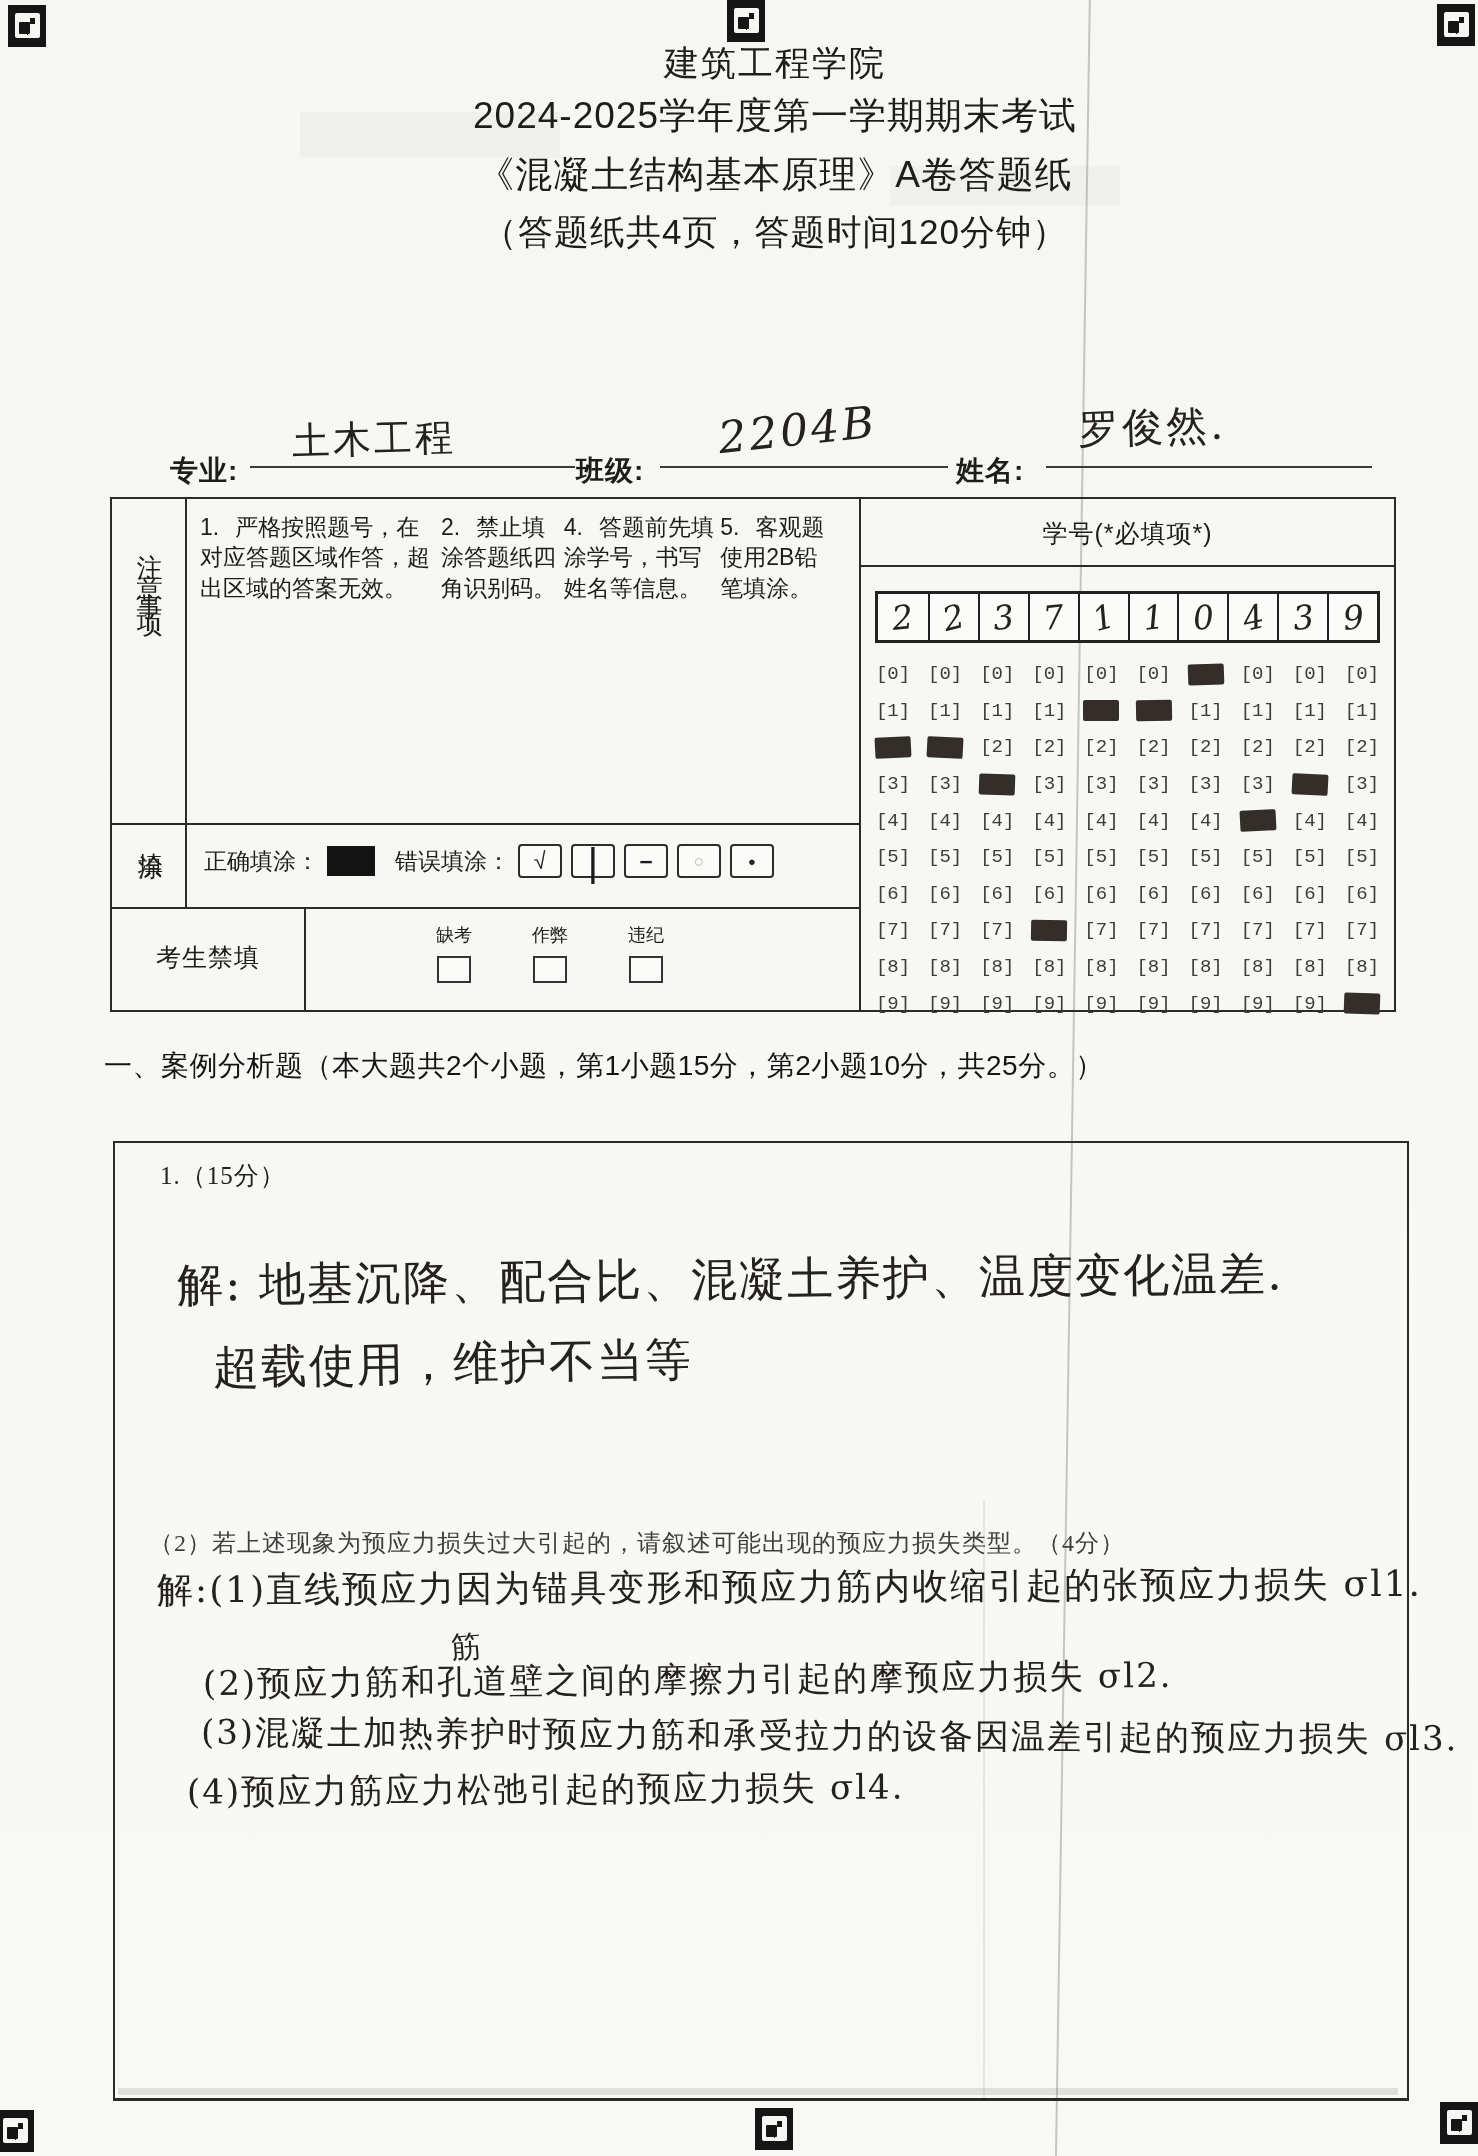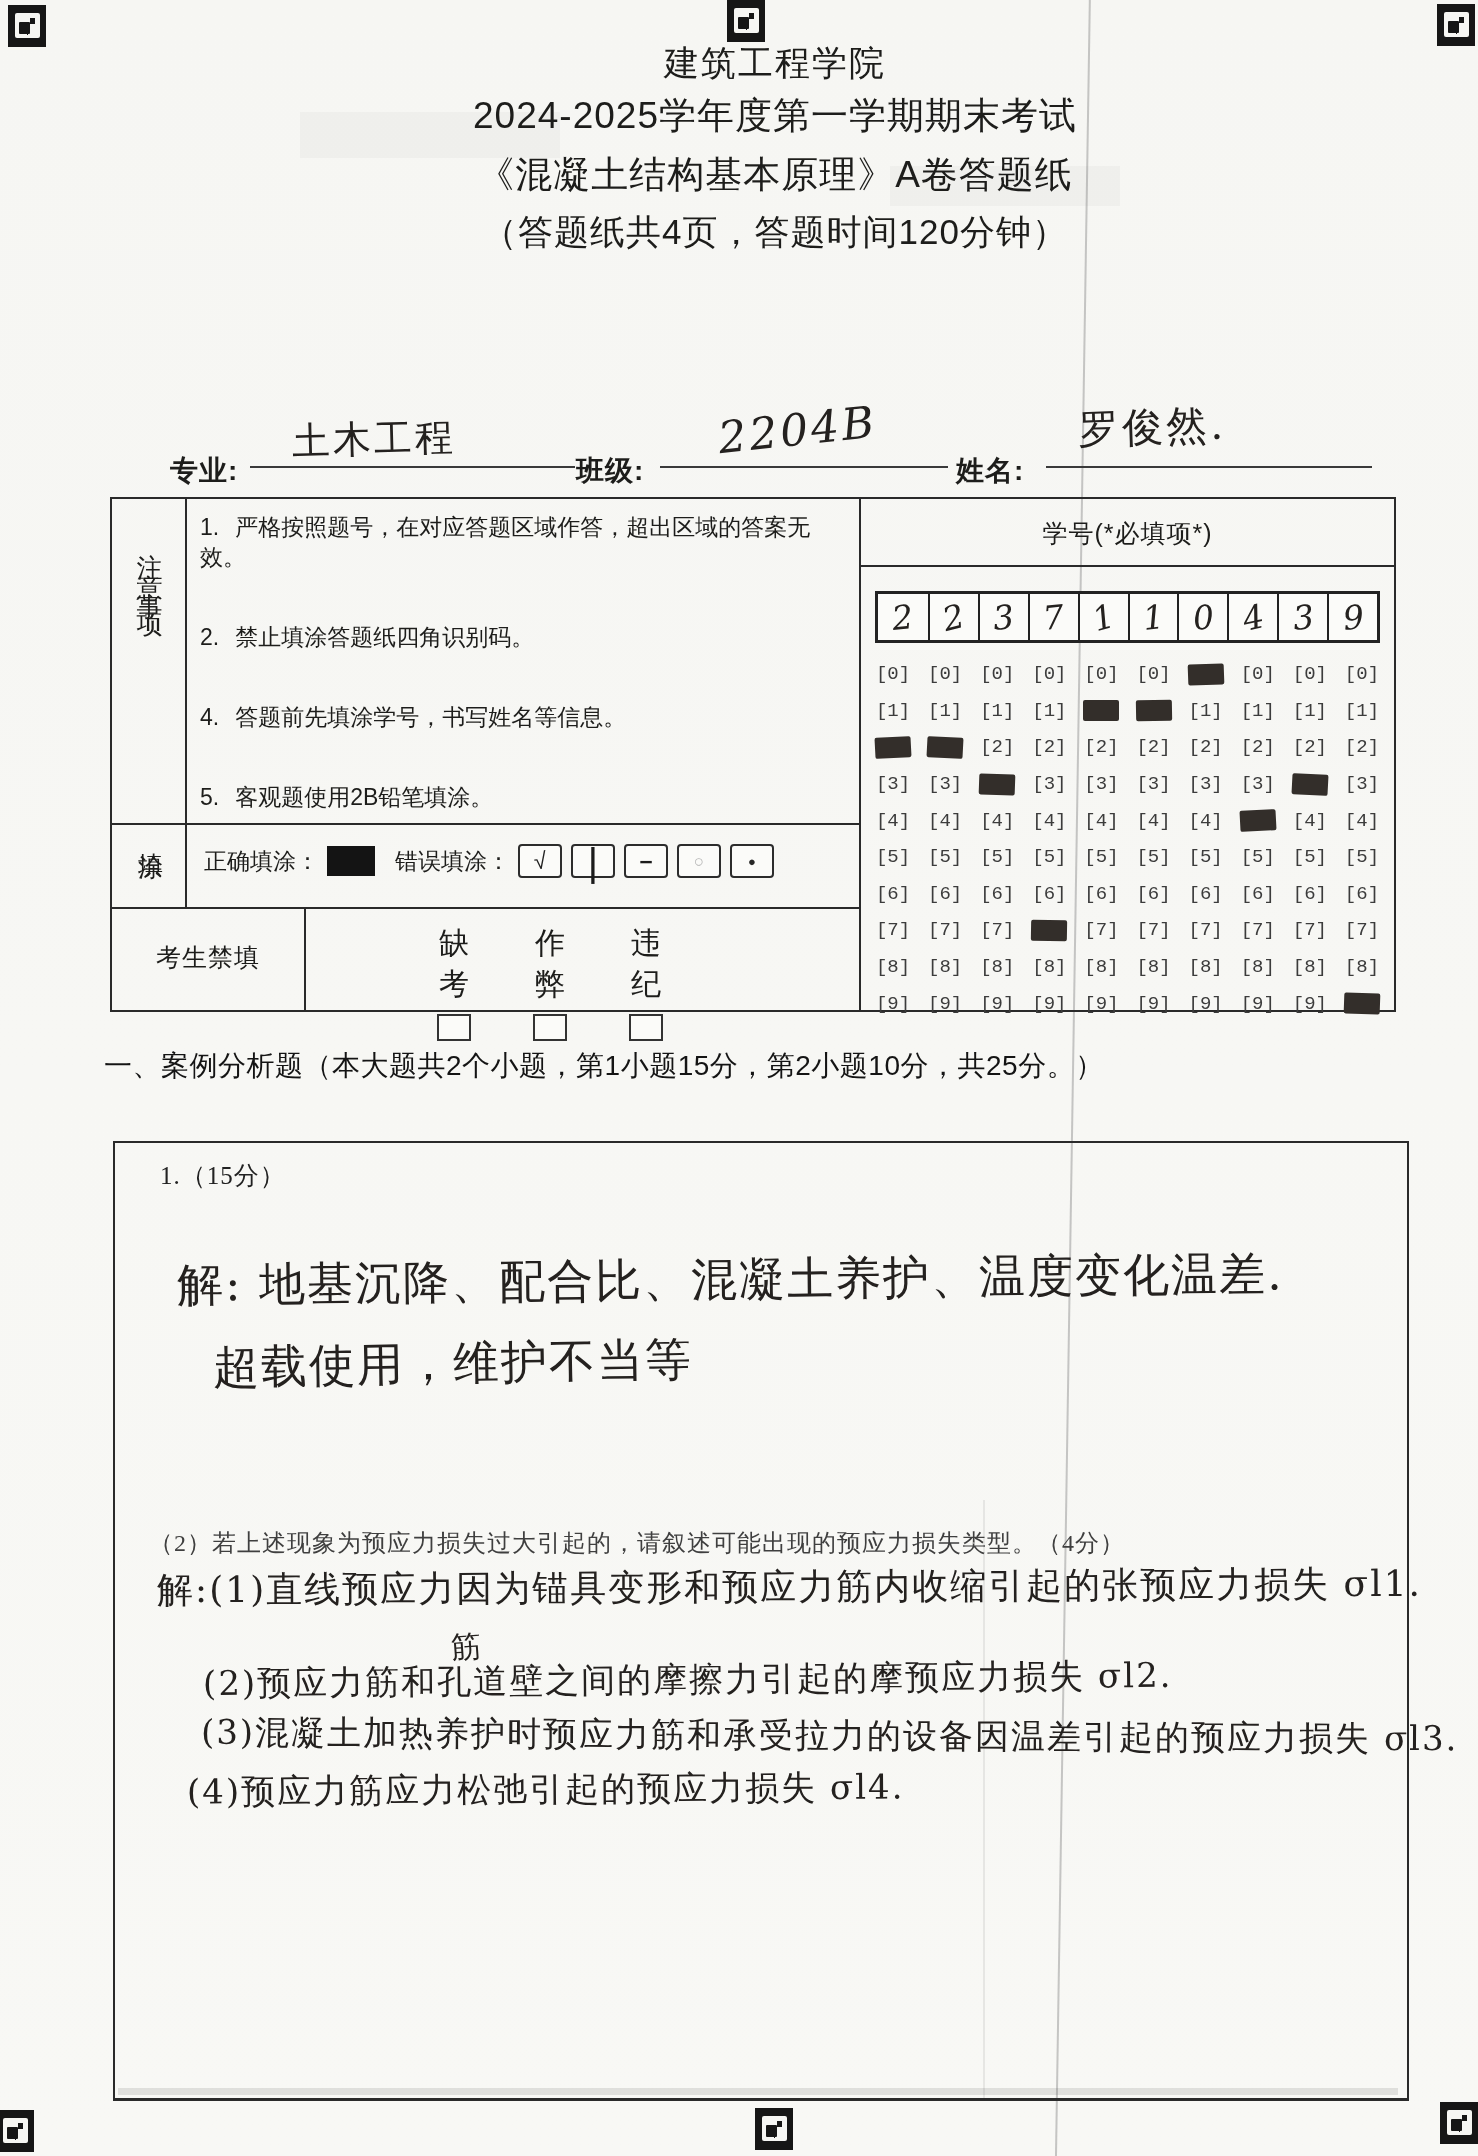--- a/index.html
+++ b/index.html
@@ -41,35 +41,35 @@
   .sheet-box .vline,.sheet-box .hline{position:absolute;}
   .vl1{left:73px;top:0;height:408px;border-left:2px solid #2a2a2a;}
   .vl2{left:192px;top:408px;height:103px;border-left:2px solid #2a2a2a;}
   .vl3{left:747px;top:0;height:511px;border-left:2px solid #2a2a2a;}
   .hl1{left:0;top:324px;width:747px;border-top:2px solid #2a2a2a;}
   .hl2{left:0;top:408px;width:747px;border-top:2px solid #2a2a2a;}
   .side-vert{position:absolute;writing-mode:vertical-rl;text-orientation:upright;}
   .notice-side{left:21px;top:34px;font-size:26px;letter-spacing:20px;}
   .fill-side{left:23px;top:333px;font-size:25px;letter-spacing:3px;}
   .forbid-side{position:absolute;left:10px;top:442px;width:172px;text-align:center;font-size:25px;letter-spacing:1px;}
-  .notes{position:absolute;left:88px;top:13px;width:628px;height:300px;display:flex;flex-direction:column;justify-content:space-between;font-size:23px;line-height:1.32;}
+  .notes{position:absolute;left:88px;top:13px;width:628px;height:300px;display:flex;flex-direction:row;justify-content:space-between;font-size:23px;line-height:1.32;}
   .note-num{margin-right:16px;}
   .fill-row{position:absolute;left:92px;top:330px;width:650px;height:64px;display:flex;align-items:center;font-size:23px;}
   .correct-sq{width:48px;height:30px;background:#141414;margin:0 20px 0 8px;flex:none;}
   .wrong-wrap{display:flex;gap:9px;margin-left:8px;}
   .mark-box{width:40px;height:30px;border:2px solid #2c2c2c;border-radius:4px;display:flex;align-items:center;justify-content:center;overflow:visible;background:#fbfbf9;}
   .mk{line-height:1;}
   .mk-check-mark{font-size:23px;transform:rotate(-6deg);color:#222;}
   .mk-vertical-bar-mark{font-size:26px;font-weight:700;transform:scaleY(1.5);color:#1b1b1b;}
   .mk-dash-mark{font-size:24px;font-weight:700;color:#1b1b1b;}
   .mk-hollow-circle-mark{font-size:17px;color:#b5b5b5;}
   .mk-dot-mark{font-size:13px;color:#262626;}
   .fb-opts{position:absolute;left:315px;top:424px;display:flex;gap:42px;}
   .fb-opt{width:54px;text-align:center;}
-  .fb-label{font-size:30px;text-align:center;}
+  .fb-label{font-size:18px;text-align:center;}
   .fb-box{width:30px;height:23px;border:2px solid #333;margin:9px auto 0;background:#fbfbf9;}
   
   .sid{position:absolute;left:749px;top:0;width:533px;height:447px;}
   .sid-header{box-sizing:border-box;width:100%;height:68px;padding-top:18px;text-align:center;font-size:25px;letter-spacing:1px;border-bottom:2px solid #2a2a2a;}
   .sid-strip{margin:24px 14px 0;height:46px;border:3px solid #222;display:grid;grid-template-columns:repeat(10,1fr);background:#fbfbf9;}
   .ds-cell{border-left:2px solid #222;display:flex;align-items:center;justify-content:center;}
   .ds-cell:first-child{border-left:none;}
   .ds-digit{font-size:33px;font-style:italic;display:block;transform:rotate(-6deg);}
   .ds-cell:nth-child(2) .ds-digit{transform:rotate(-14deg);}
   .ds-cell:nth-child(5) .ds-digit{transform:rotate(-16deg);}

